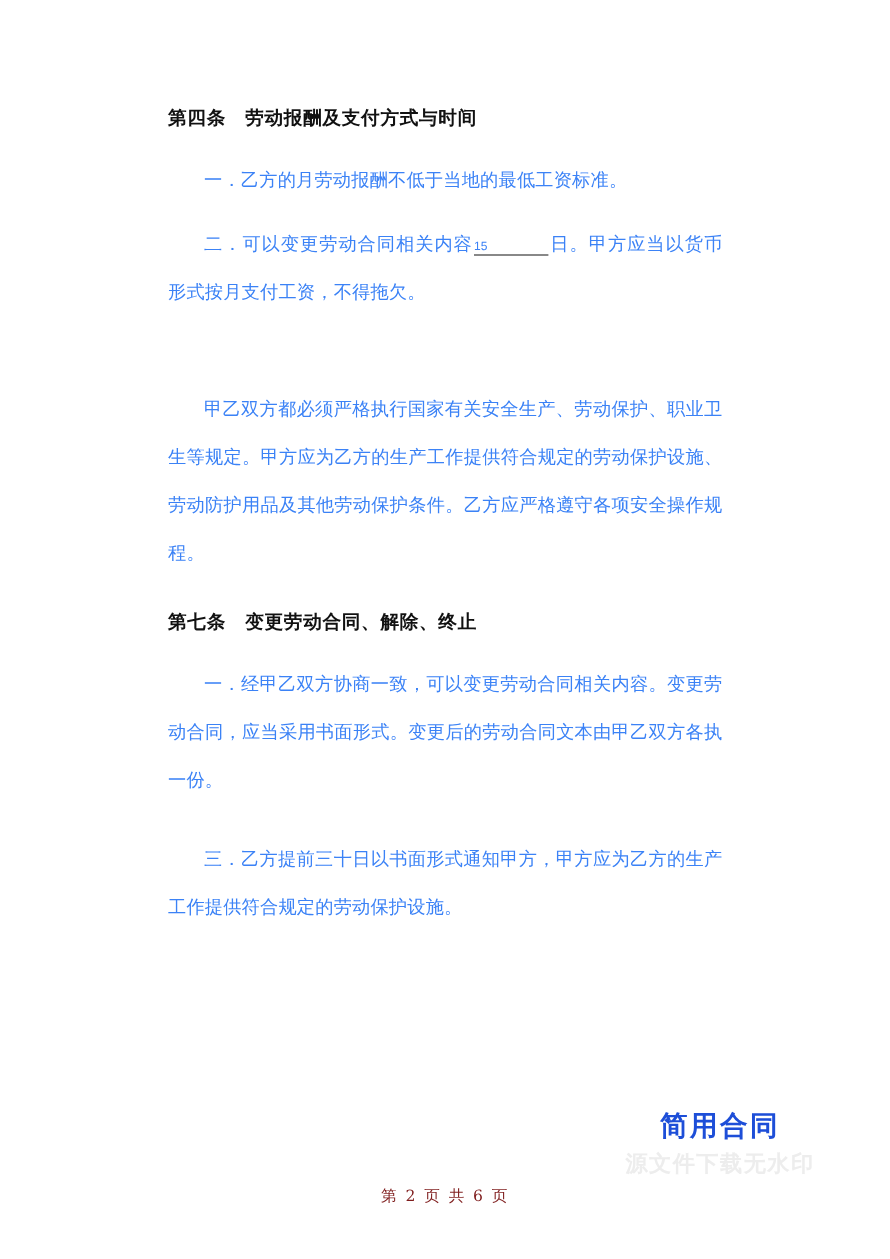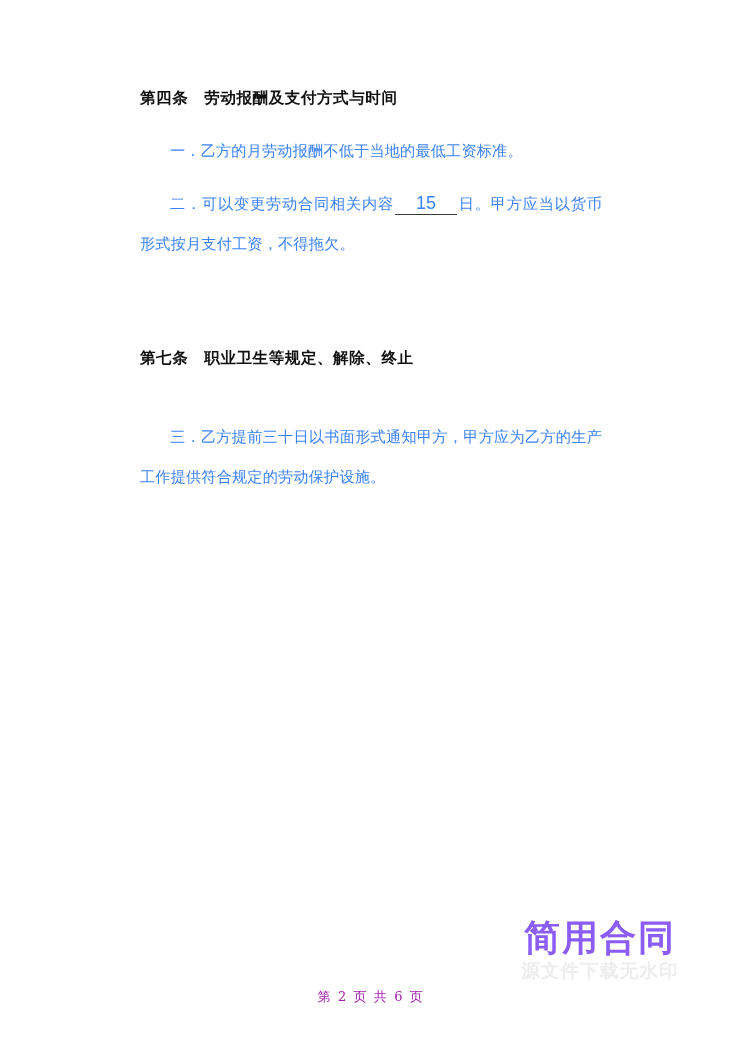--- a/index.html
+++ b/index.html
@@ -53,45 +53,45 @@
   }
   .para.last-flush {
     text-align: left;
   }
   .spacer-md { height: 13px; }
   .spacer-lg { height: 16px; }
 
   .fill {
     display: inline-block;
     min-width: 62px;
-    text-align: center;
+    text-align: left;
     border-bottom: 1.3px solid #3a3a3a;
     text-indent: 0;
     letter-spacing: 0;
-    font-size: 18px;
+    font-size: 10px;
     line-height: 1.15;
     margin: 0 1px;
     vertical-align: baseline;
   }
 
   .watermark {
     position: absolute;
     left: 508px;
     top: 918px;
     width: 184px;
     text-align: center;
     user-select: none;
     pointer-events: none;
   }
   .wm-main {
     font-family: Liberation Sans, sans-serif;
     font-weight: bold;
-    font-size: 36px;
+    font-size: 23px;
     line-height: 40px;
-    color: #8b5cf6;
+    color: #1d4ed8;
     letter-spacing: 2px;
     white-space: nowrap;
   }
   .wm-sub {
     font-family: "DejaVu Sans", "Liberation Sans", sans-serif;
     font-weight: bold;
     font-size: 18.5px;
     line-height: 24px;
     color: #ededed;
     letter-spacing: 1.2px;
@@ -100,21 +100,21 @@
   }
 
   .footer {
     position: absolute;
     left: 0;
     top: 988px;
     width: 742px;
     text-align: center;
     font-family: "DejaVu Serif", "Liberation Serif", serif;
     font-size: 13px;
-    color: #a21caf;
+    color: #7f1d1d;
     letter-spacing: 1.6px;
     white-space: pre;
   }
 </style>
 </head>
 <body>
 
 <div class="page">
 
   <div class="content">
@@ -127,25 +127,27 @@
 
     <p class="para"><span>二．</span><span>可以变更劳动合同相关内容</span><span class="fill">15</span><span>日。甲方应当以货币形式按月支付工资，不得拖欠。</span></p>
     <div class="spacer-lg"></div>
 
     <div class="spacer-md"></div>
 
     <div class="spacer-lg"></div>
 
     <div class="spacer-md"></div>
 
+    <p class="para"><span>甲乙双方都必须严格执行国家有关安全生产、劳动保护、职业卫生等规定。甲方应为乙方的生产工作提供符合规定的劳动保护设施、劳动防护用品及其他劳动保护条件。乙方应严格遵守各项安全操作规程。</span></p>
     <div class="spacer-lg"></div>
 
-    <p class="heading"><span>第七条</span><span class="h-gap"></span><span>职业卫生等规定、解除、终止</span></p>
+    <p class="heading"><span>第七条</span><span class="h-gap"></span><span>变更劳动合同、解除、终止</span></p>
     <div class="spacer-md"></div>
 
+    <p class="para"><span>一．</span><span>经甲乙双方协商一致，可以变更劳动合同相关内容。变更劳动合同，应当采用书面形式。变更后的劳动合同文本由甲乙双方各执一份。</span></p>
     <div class="spacer-md"></div>
 
     <div class="spacer-md"></div>
 
     <p class="para"><span>三．</span><span>乙方提前三十日以书面形式通知甲方，甲方应为乙方的生产工作提供符合规定的劳动保护设施。</span></p>
 
   </div>
 
   <div class="watermark">
     <div class="wm-main">简用合同</div>

